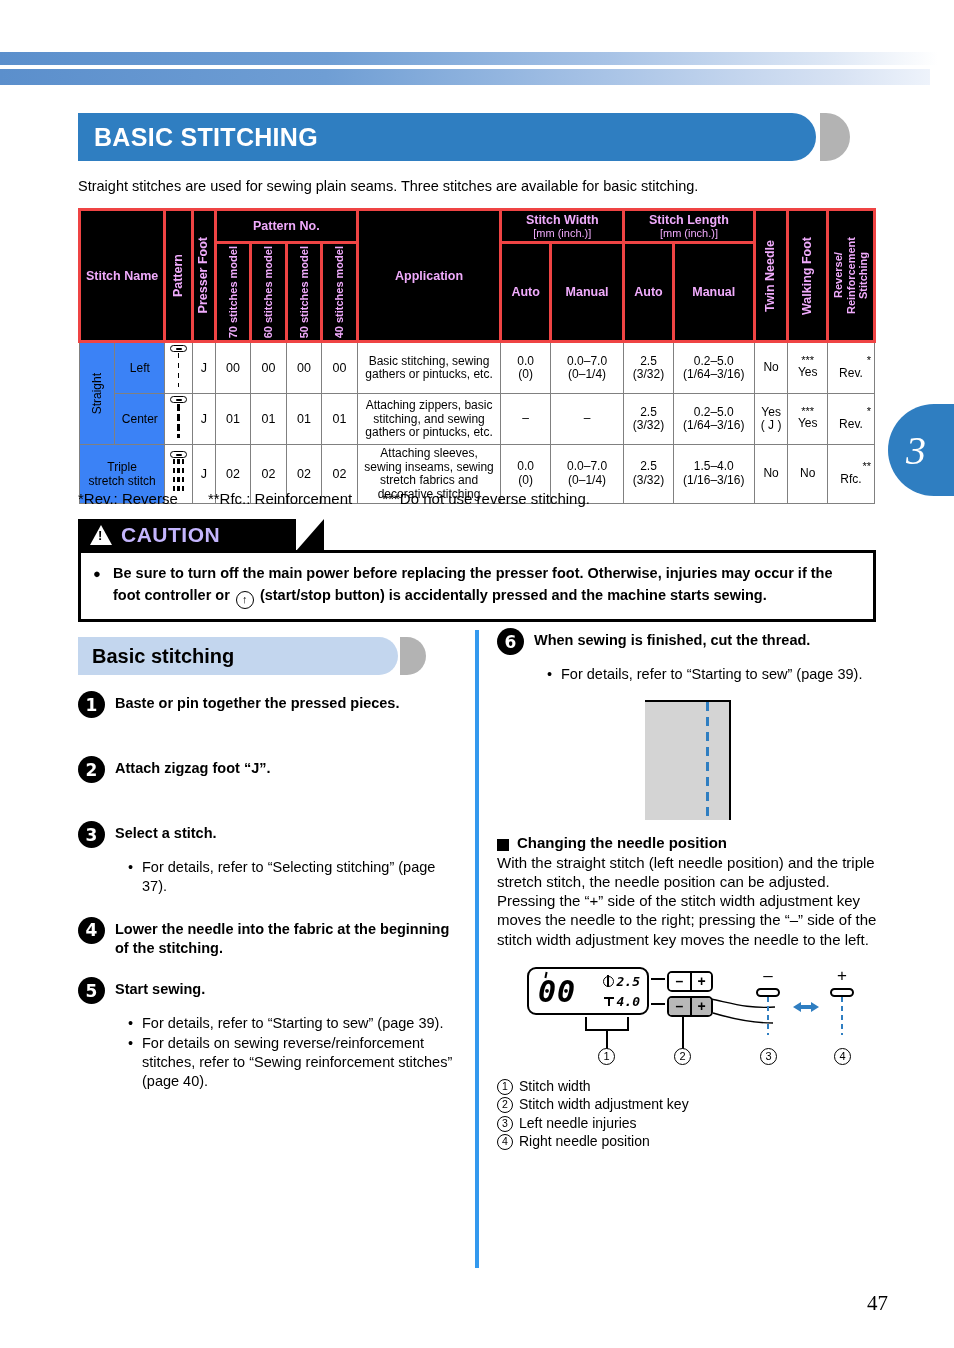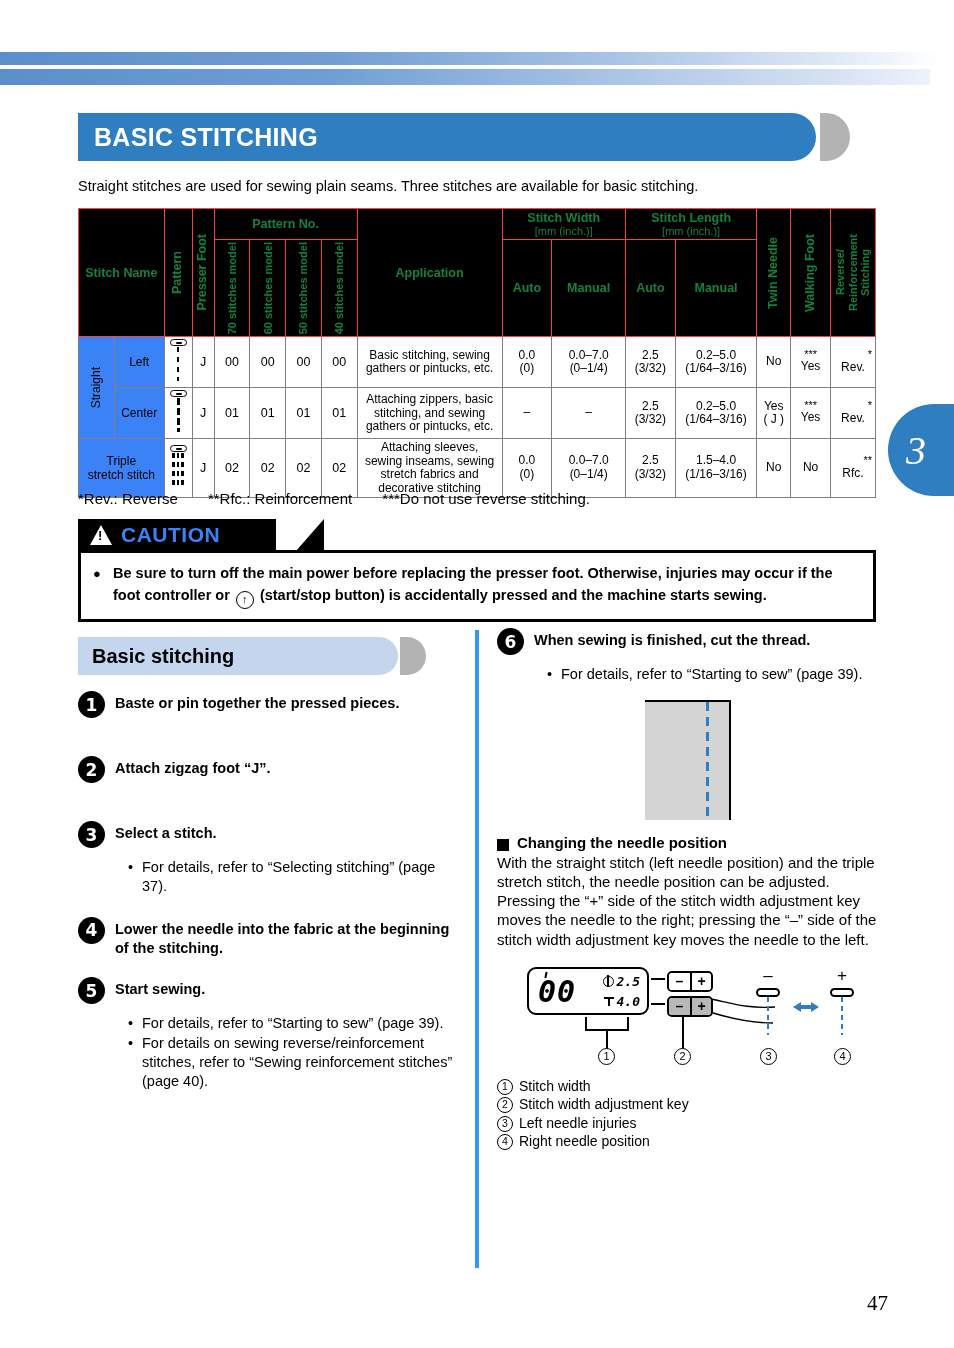--- a/index.html
+++ b/index.html
@@ -106,23 +106,23 @@
     color: #000;
   }
   table.spec th, table.spec td {
     border: 1px solid #808080;
     text-align: center;
     vertical-align: middle;
     padding: 2px 3px;
   }
   table.spec thead th {
     background: #000000;
-    color: #15803d;
+    color: #f0abfc;
     font-weight: bold;
-    border: 1px solid #ef4444;
+    border: 3px solid #ef4444;
   }
   .vert {
     writing-mode: vertical-rl;
     transform: rotate(180deg);
     white-space: nowrap;
     margin: 0 auto;
     line-height: 1.1;
   }
   .vert-2 { line-height: 1.15; text-align: center; }
   .hdr-big { font-size: 12.5px; }
@@ -180,24 +180,24 @@
     left: 78px;
     font-size: 15px;
     color: #000;
   }
   .footnote span { margin-right: 26px; }
 
   
   .caution-wrap { position: absolute; top: 519px; left: 78px; width: 798px; }
   .caution-tab {
     position: relative;
-    width: 198px; height: 32px;
+    width: 218px; height: 32px;
     background: #000;
     display: flex; align-items: center;
-    color: #3b82f6;
+    color: #c4b5fd;
   }
   .caution-tab::after {
     content: "";
     position: absolute;
     left: 218px; top: 0;
     border-style: solid;
     border-width: 0 0 32px 28px;
     border-color: transparent transparent #000 transparent;
   }
   .warn-tri {

